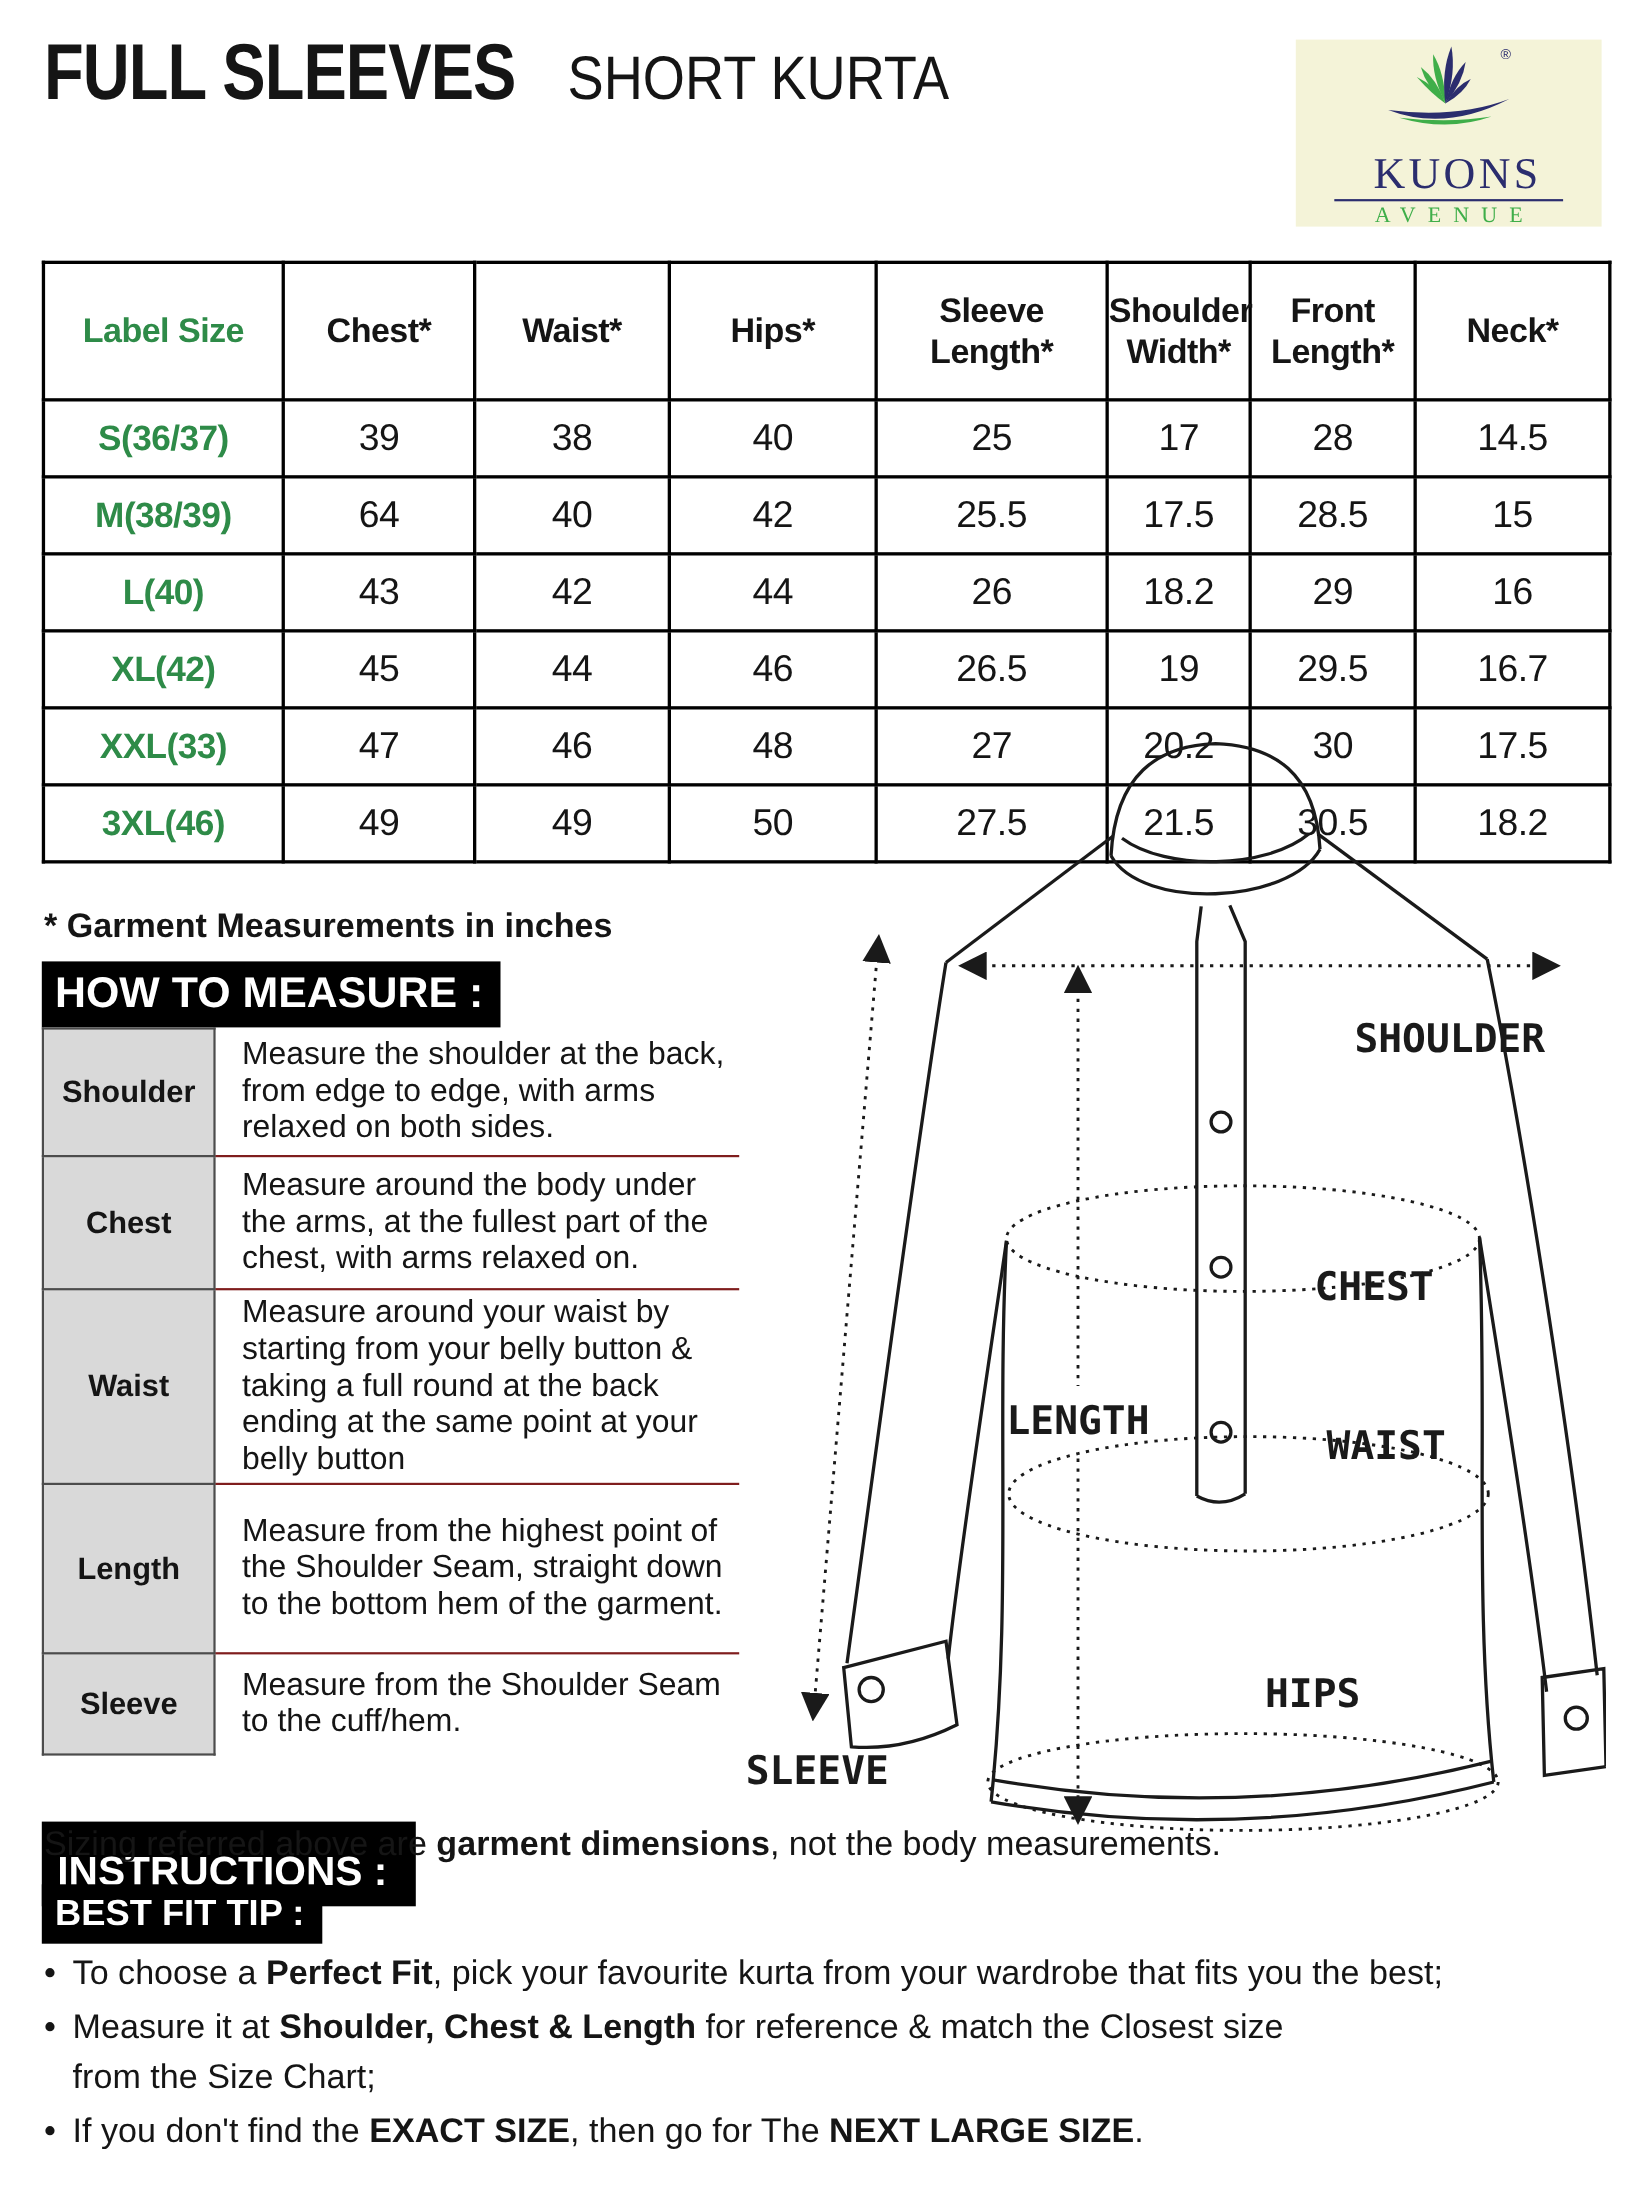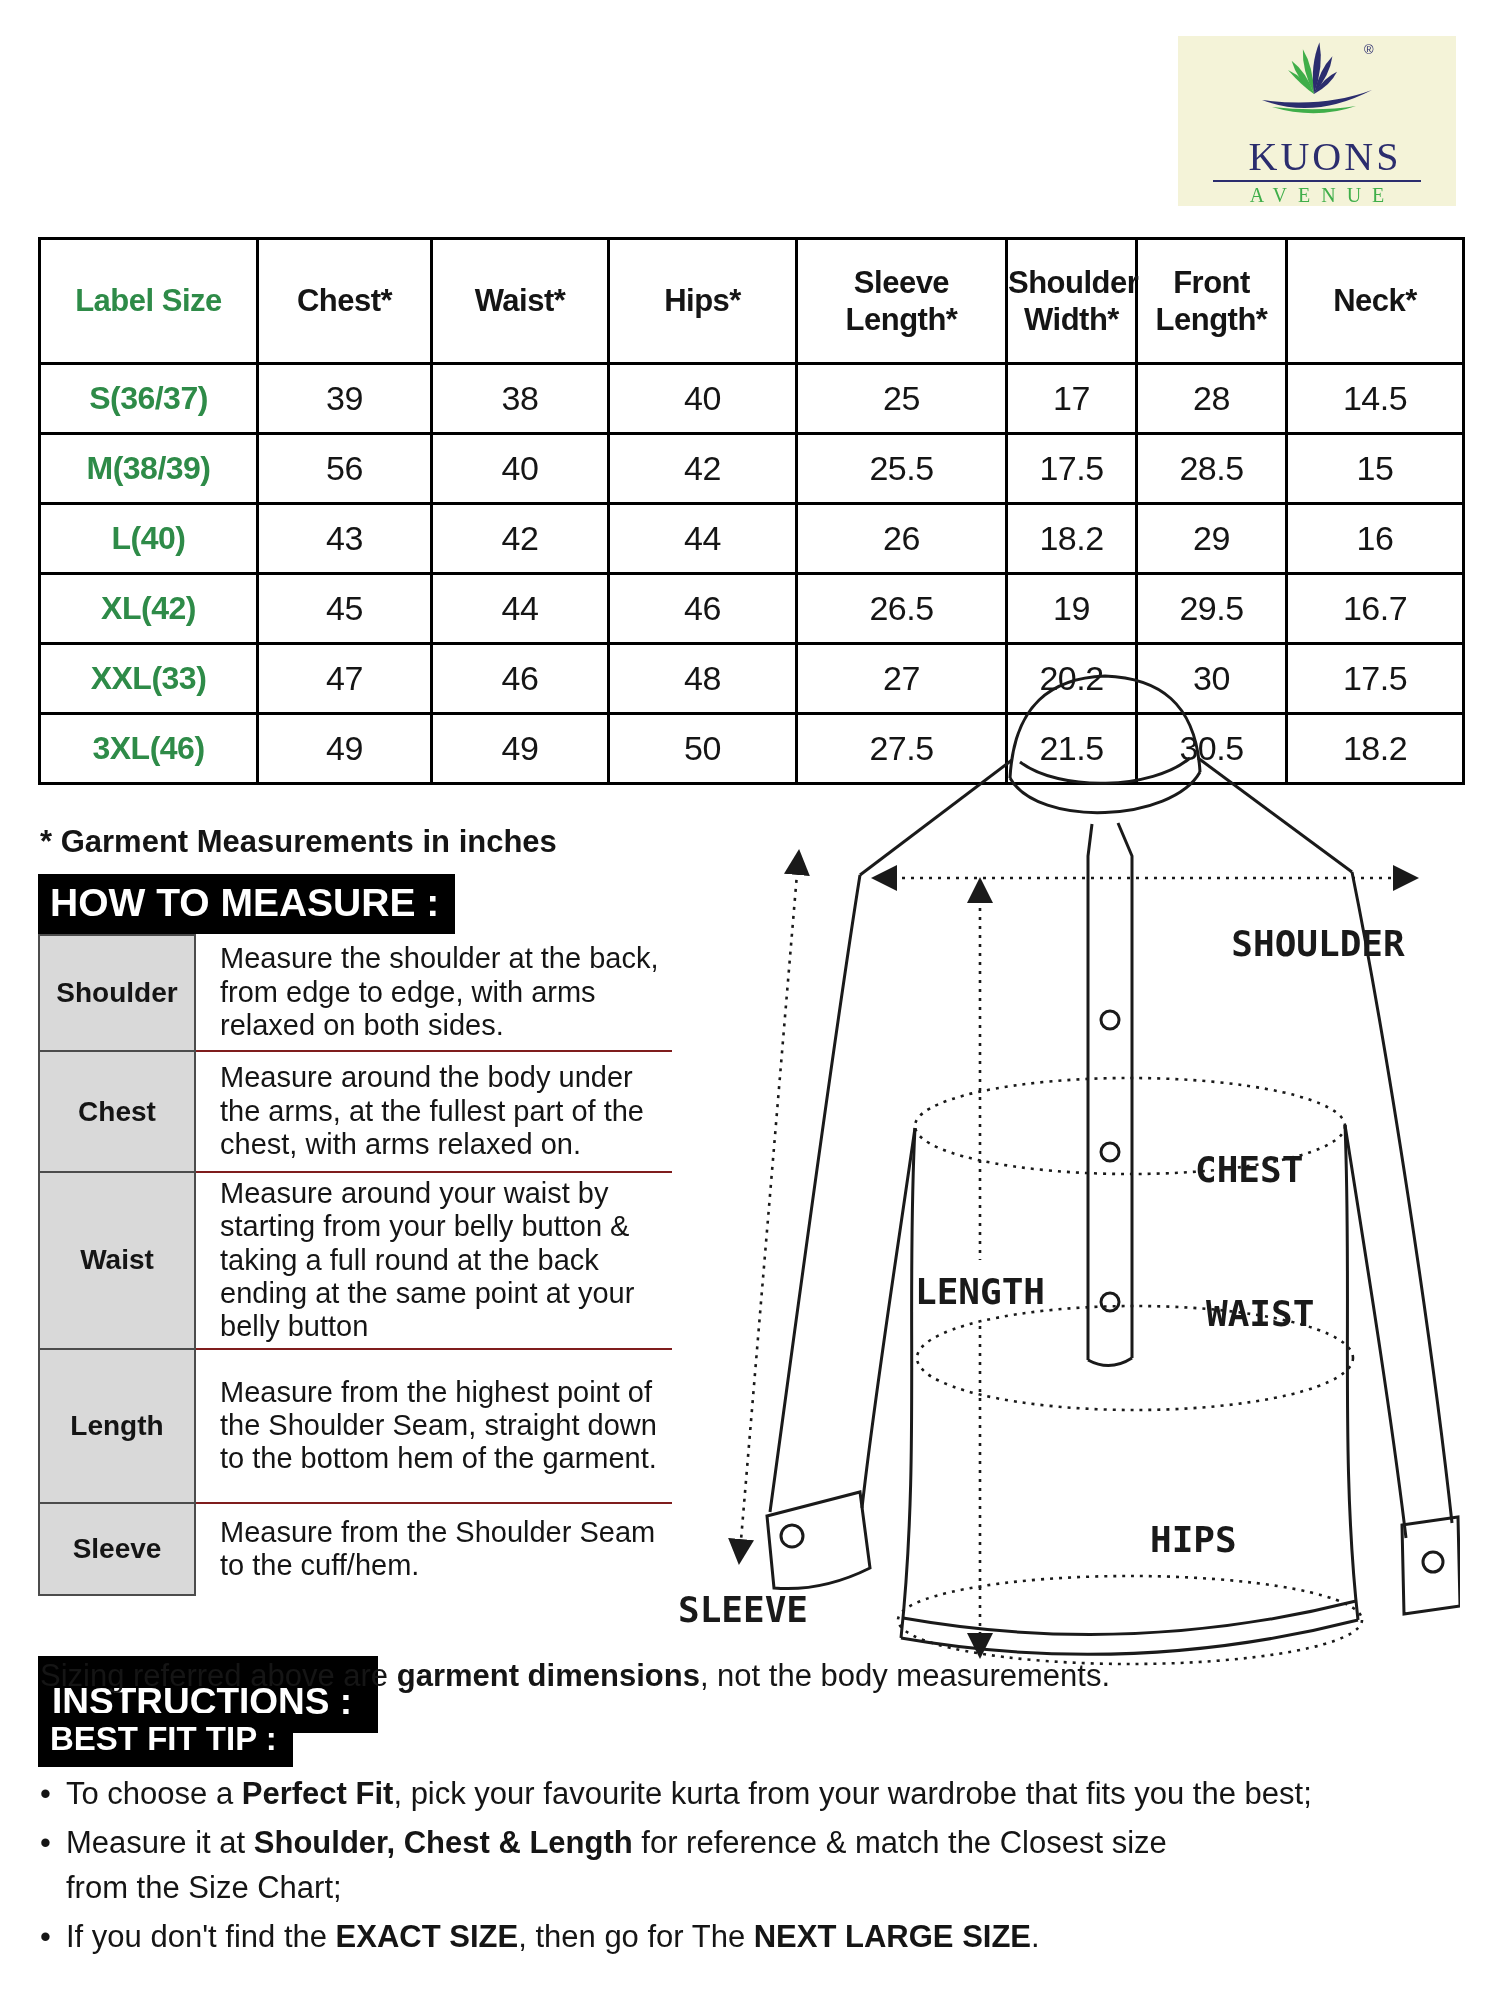--- a/index.html
+++ b/index.html
@@ -41,20 +41,24 @@
   ul.bullets li{position:relative;padding-left:26px;font-size:31px;line-height:1.45;margin-bottom:4px;}
   ul.bullets li .dot{position:absolute;left:0;top:0;}
   
   .diagram{left:540px;top:620px;width:920px;height:1060px;}
   .mono-label{font-family:"DejaVu Sans Mono",monospace;font-weight:bold;font-size:36px;fill:#1a1a1a;}
 </style>
 </head>
 <body>
 
 <div class="abs title-block">
+  <div class="t2">
+    <span class="big">FULL SLEEVES</span>
+    <span class="light">SHORT KURTA</span>
+  </div>
 </div>
 
 <div class="abs logo">
   <svg width="150" height="78" viewBox="0 0 150 78" aria-hidden="true">
     <g transform="translate(72,58)">
       <path d="M0,0 Q-9,-16 -26,-24 Q-12,-8 0,0" fill="#3fae49"></path>
       <path transform="rotate(-34)" d="M0,0 Q-6,-22 0,-40 Q6,-22 0,0" fill="#3fae49"></path>
       <path transform="rotate(-14)" d="M0,0 Q-6,-26 0,-46 Q6,-26 0,0" fill="#3fae49"></path>
       <path transform="rotate(6)" d="M0,0 Q-7,-28 0,-52 Q7,-28 0,0" fill="#2b2d6e"></path>
       <path transform="rotate(26)" d="M0,0 Q-6,-24 0,-42 Q6,-24 0,0" fill="#2b2d6e"></path>
@@ -96,21 +100,21 @@
     <td>39</td>
     <td>38</td>
     <td>40</td>
     <td>25</td>
     <td>17</td>
     <td>28</td>
     <td>14.5</td>
   </tr>
   <tr>
     <td class="green">M(38/39)</td>
-    <td>56</td>
+    <td>64</td>
     <td>40</td>
     <td>42</td>
     <td>25.5</td>
     <td>17.5</td>
     <td>28.5</td>
     <td>15</td>
   </tr>
   <tr>
     <td class="green">L(40)</td>
     <td>43</td>

